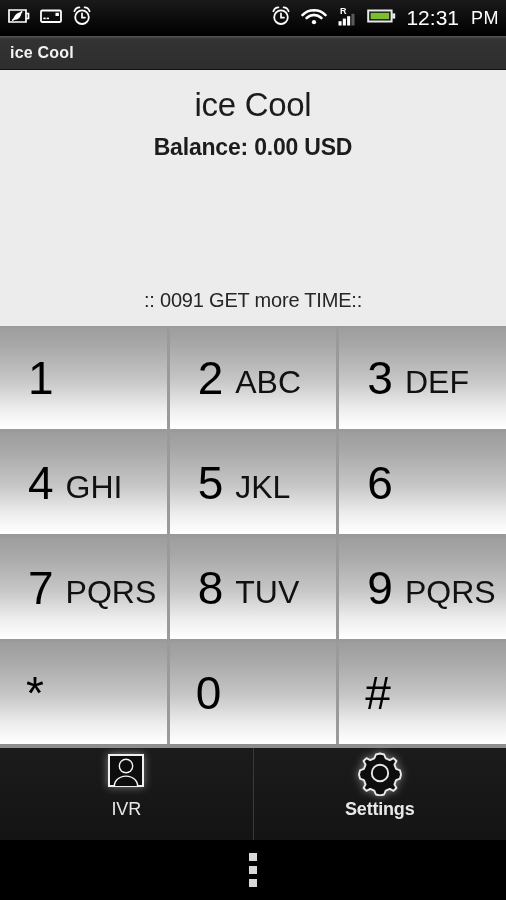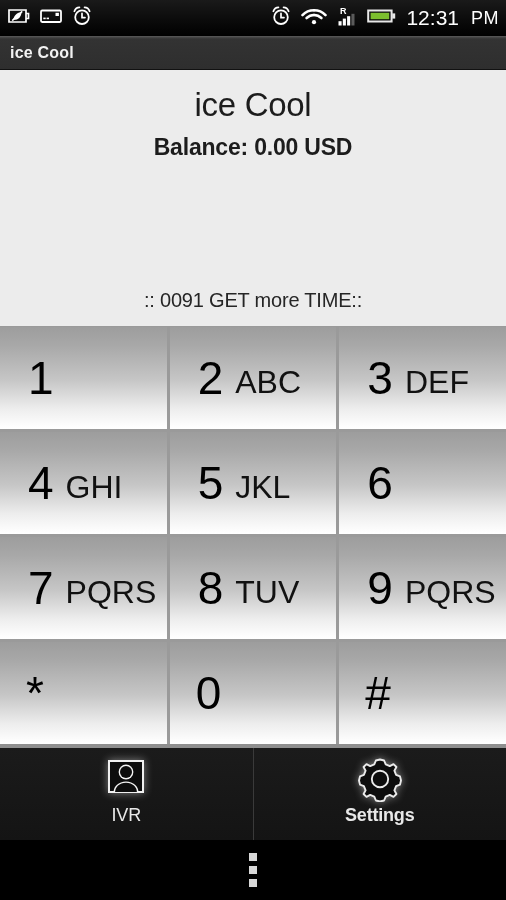--- a/index.html
+++ b/index.html
@@ -113,21 +113,20 @@
   #tab-bar {
     flex:0 0 96px;
     background:#111;
     border-top:4px solid #8f8f8f;
     display:flex;
   }
   .tab {
     flex:1 1 0;
     display:flex; flex-direction:column;
     align-items:center; justify-content:flex-start;
-    padding-top:6px;
     background:linear-gradient(to bottom,#1b1b1b 0%,#141414 100%);
     border-right:1px solid #3a3a3a;
     cursor:pointer;
     position:relative;
   }
   .tab:last-child { border-right:none;font-weight:bold; }
   .tab-icon {
     height:50px; display:flex; align-items:center; justify-content:center;
     filter:drop-shadow(0 0 4px rgba(255,255,255,0.45));
   }

